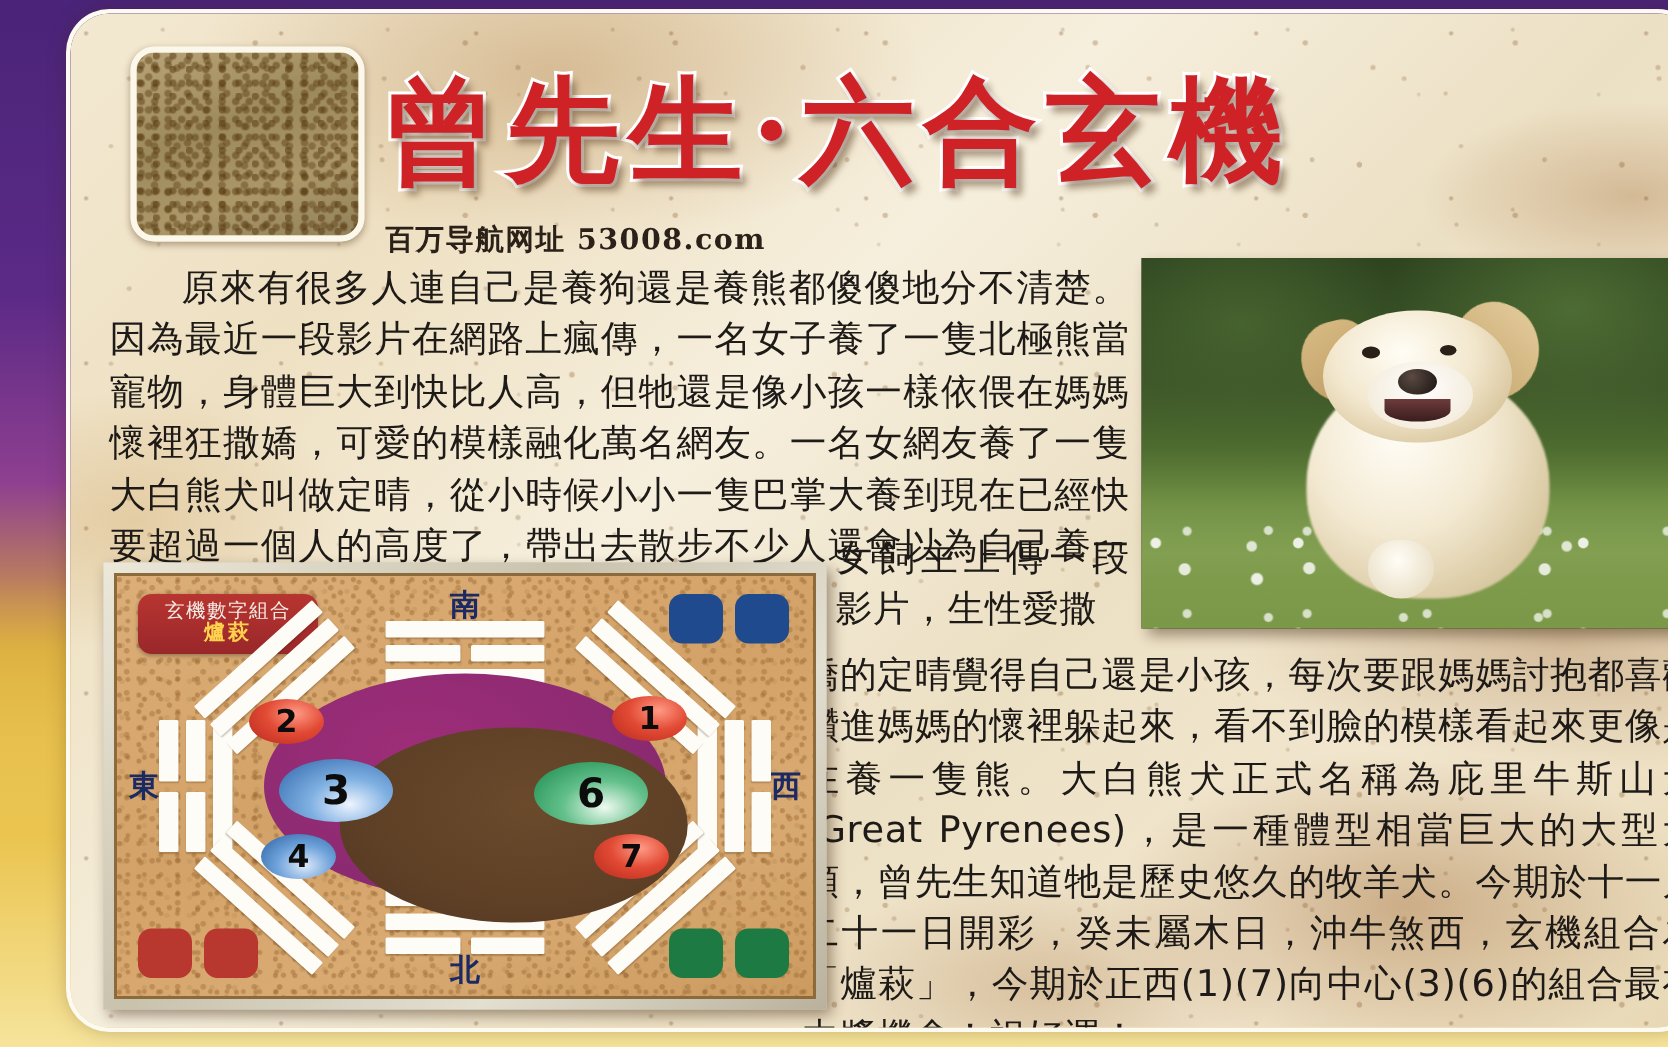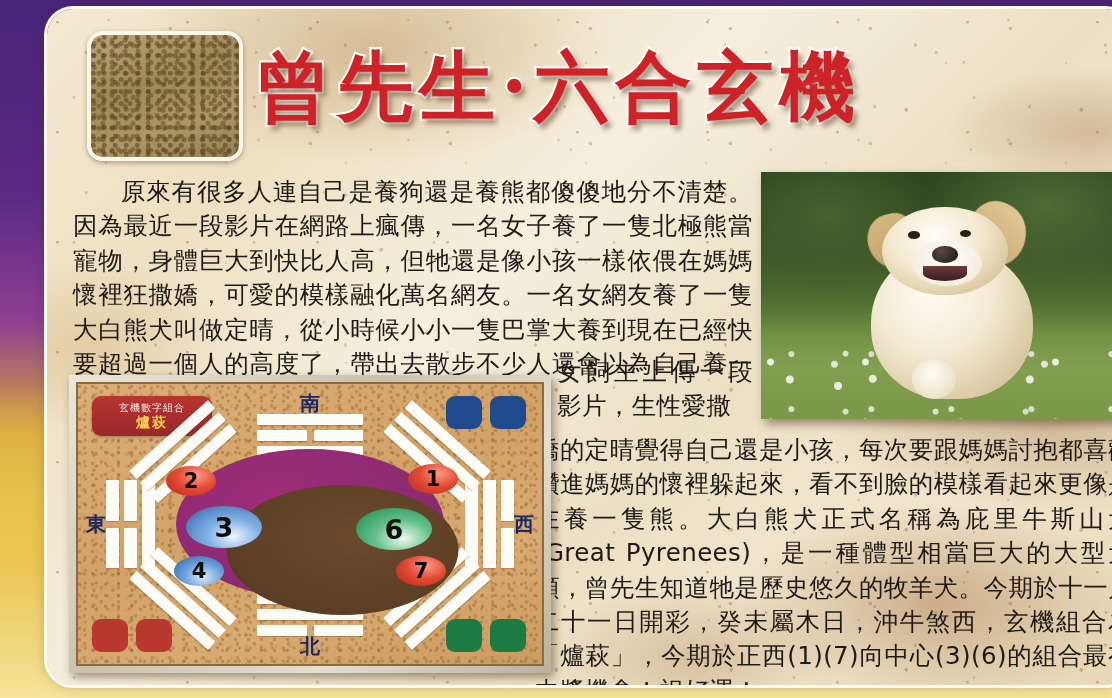--- a/index.html
+++ b/index.html
@@ -189,21 +189,21 @@
   #dir-e{left:8px;top:50%;transform:translateY(-50%);}
   #dir-w{right:8px;top:50%;transform:translateY(-50%);}
 
   
   #badge{
     position:absolute;left:14px;top:12px;width:120px;height:40px;border-radius:9px;
     background:linear-gradient(180deg,#b83530,#99272a);
     box-shadow:0 1px 3px rgba(0,0,0,.3);
     display:flex;flex-direction:column;align-items:center;justify-content:center;gap:1px;
   }
-  #badge .b1{color:#f4efe6;font-size:10px;letter-spacing:1px;line-height:11px;}
+  #badge .b1{color:#f4efe6;font-size:13px;letter-spacing:1px;line-height:11px;}
   #badge .b2{color:#ffd34d;font-size:14px;font-weight:700;letter-spacing:2px;line-height:16px;text-align:right;}
 
   
   .chip{position:absolute;width:36px;height:33px;border-radius:9px;}
   .chip.blue{background:#1f4b8e;}
   .chip.red{background:#b8372f;}
   .chip.green{background:#1d7a42;}
   #c-b1{right:60px;top:12px;} #c-b2{right:16px;top:12px;}
   #c-r1{left:14px;bottom:12px;} #c-r2{left:58px;bottom:12px;}
   #c-g1{right:60px;bottom:12px;} #c-g2{right:16px;bottom:12px;}
@@ -262,20 +262,21 @@
 </head>
 <body>
 
 <div id="page">
   <div id="sheet">
     <div id="grain"></div>
 
     <div id="masthead">
       <div id="logo-tile"></div>
       <div id="brand">曾先生·六合玄機</div>
+      <div id="brand-sub">百万导航网址 53008.com</div>
     </div>
 
     <div class="art" id="para-top">原來有很多人連自己是養狗還是養熊都傻傻地分不清楚。因為最近一段影片在網路上瘋傳，一名女子養了一隻北極熊當寵物，身體巨大到快比人高，但牠還是像小孩一樣依偎在媽媽懷裡狂撒嬌，可愛的模樣融化萬名網友。一名女網友養了一隻大白熊犬叫做定晴，從小時候小小一隻巴掌大養到現在已經快要超過一個人的高度了，帶出去散步不少人還會以為自己養一隻北極熊。日前</div>
     <div class="art" id="para-mid">女飼主上傳一段影片，生性愛撒</div>
     <div class="art" id="para-bot">嬌的定晴覺得自己還是小孩，每次要跟媽媽討抱都喜歡鑽進媽媽的懷裡躲起來，看不到臉的模樣看起來更像是在養一隻熊。大白熊犬正式名稱為庇里牛斯山犬(Great Pyrenees)，是一種體型相當巨大的大型犬類，曾先生知道牠是歷史悠久的牧羊犬。今期於十一月二十一日開彩，癸未屬木日，沖牛煞西，玄機組合為「爐萩」，今期於正西(1)(7)向中心(3)(6)的組合最有中獎機會！祝好運！</div>
 
     <div id="photo">
       <div class="sky"></div>
       <div class="grass"></div>
       <div class="body"></div>

